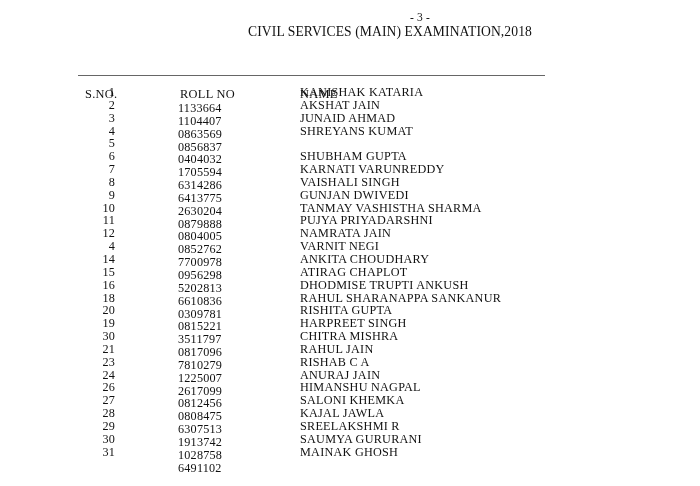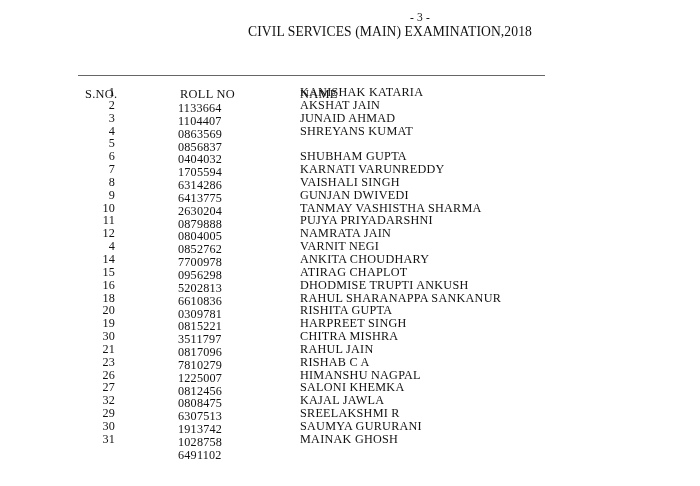--- a/index.html
+++ b/index.html
@@ -241,31 +241,36 @@
         <span class="cell-sno">21</span>
         <span class="cell-roll">7810279</span>
         <span class="cell-name">RAHUL JAIN</span>
       </div>
       <div class="row">
         <span class="cell-sno">23</span>
         <span class="cell-roll">1225007</span>
         <span class="cell-name">RISHAB C A</span>
       </div>
       <div class="row">
+        <span class="cell-sno">24</span>
+        <span class="cell-roll">2617099</span>
+        <span class="cell-name">ANURAJ JAIN</span>
+      </div>
+      <div class="row">
         <span class="cell-sno">26</span>
         <span class="cell-roll">0812456</span>
         <span class="cell-name">HIMANSHU NAGPAL</span>
       </div>
       <div class="row">
         <span class="cell-sno">27</span>
         <span class="cell-roll">0808475</span>
         <span class="cell-name">SALONI KHEMKA</span>
       </div>
       <div class="row">
-        <span class="cell-sno">32</span>
+        <span class="cell-sno">28</span>
         <span class="cell-roll">6307513</span>
         <span class="cell-name">KAJAL JAWLA</span>
       </div>
       <div class="row">
         <span class="cell-sno">29</span>
         <span class="cell-roll">1913742</span>
         <span class="cell-name">SREELAKSHMI R</span>
       </div>
       <div class="row">
         <span class="cell-sno">30</span>

